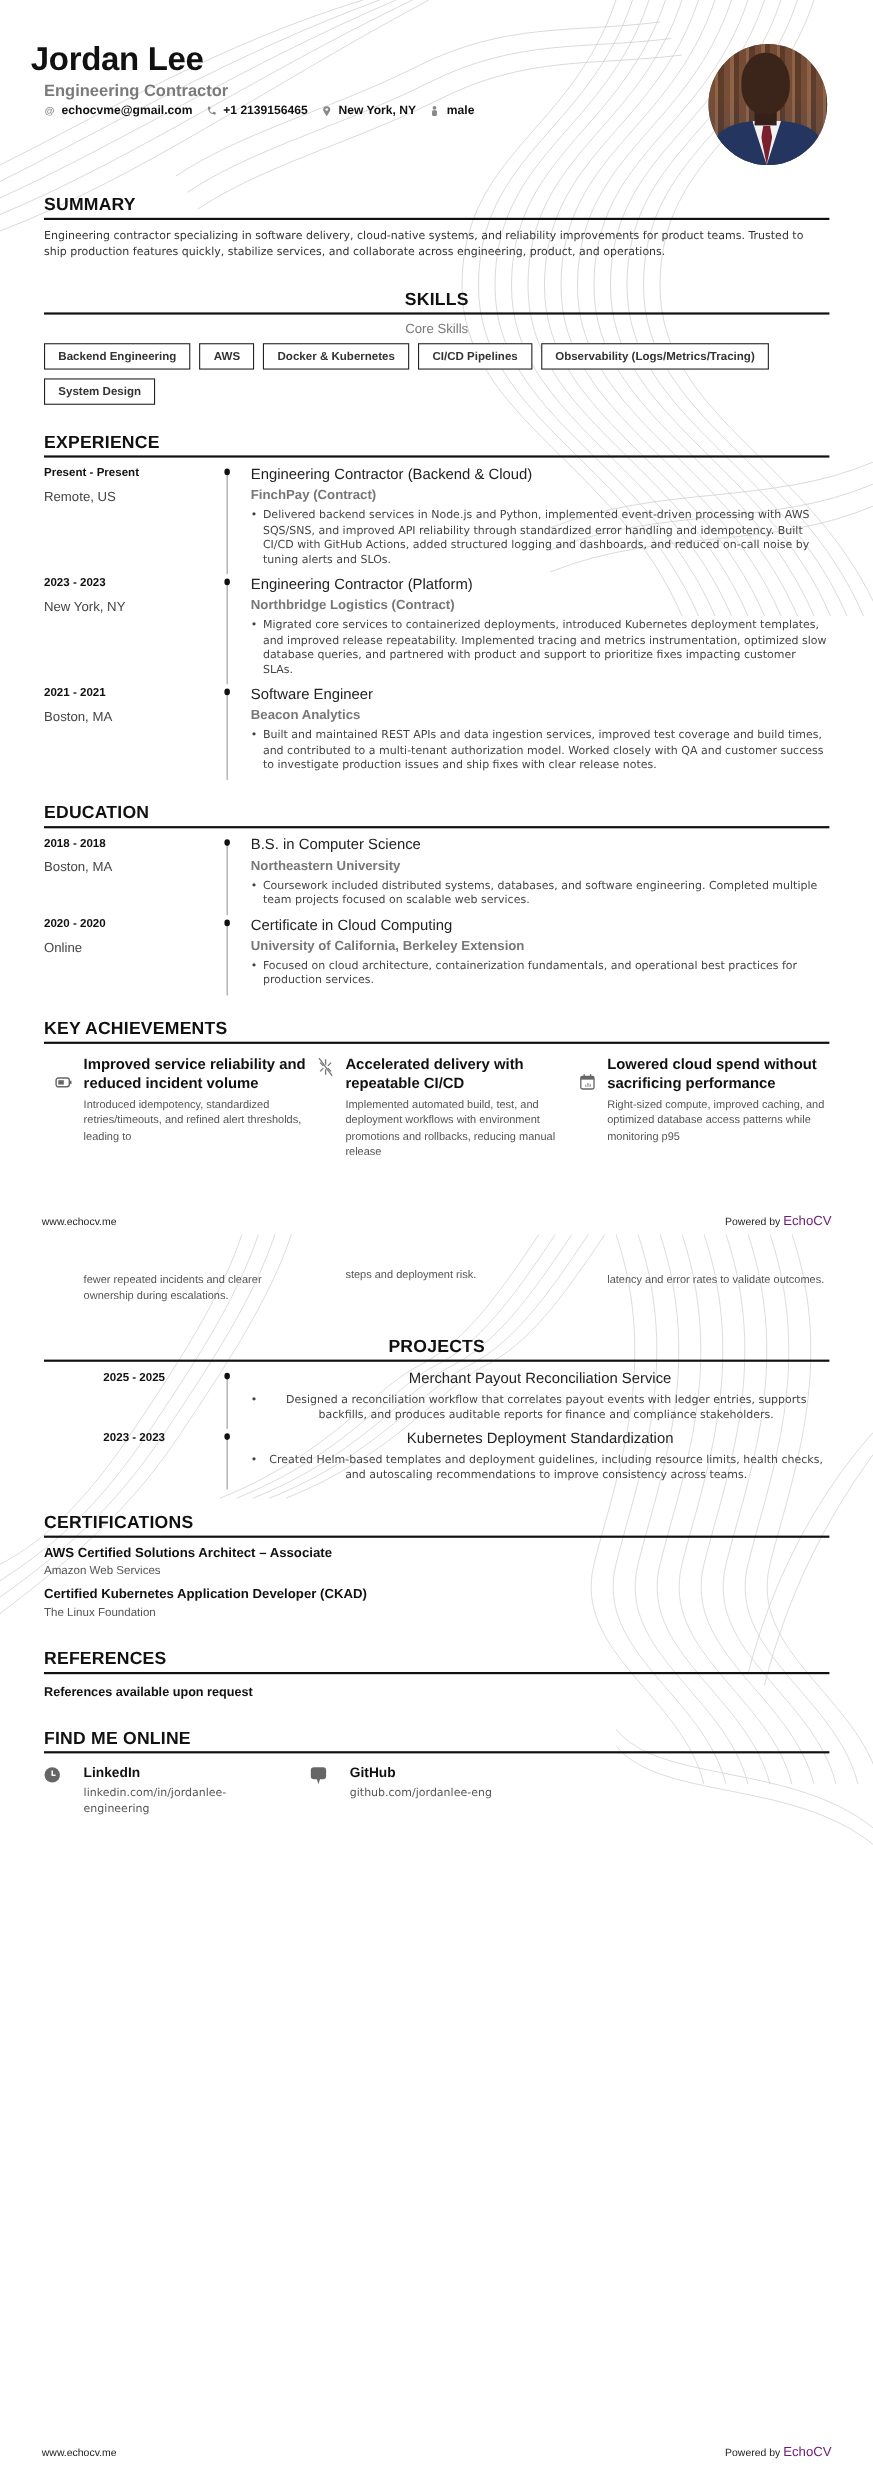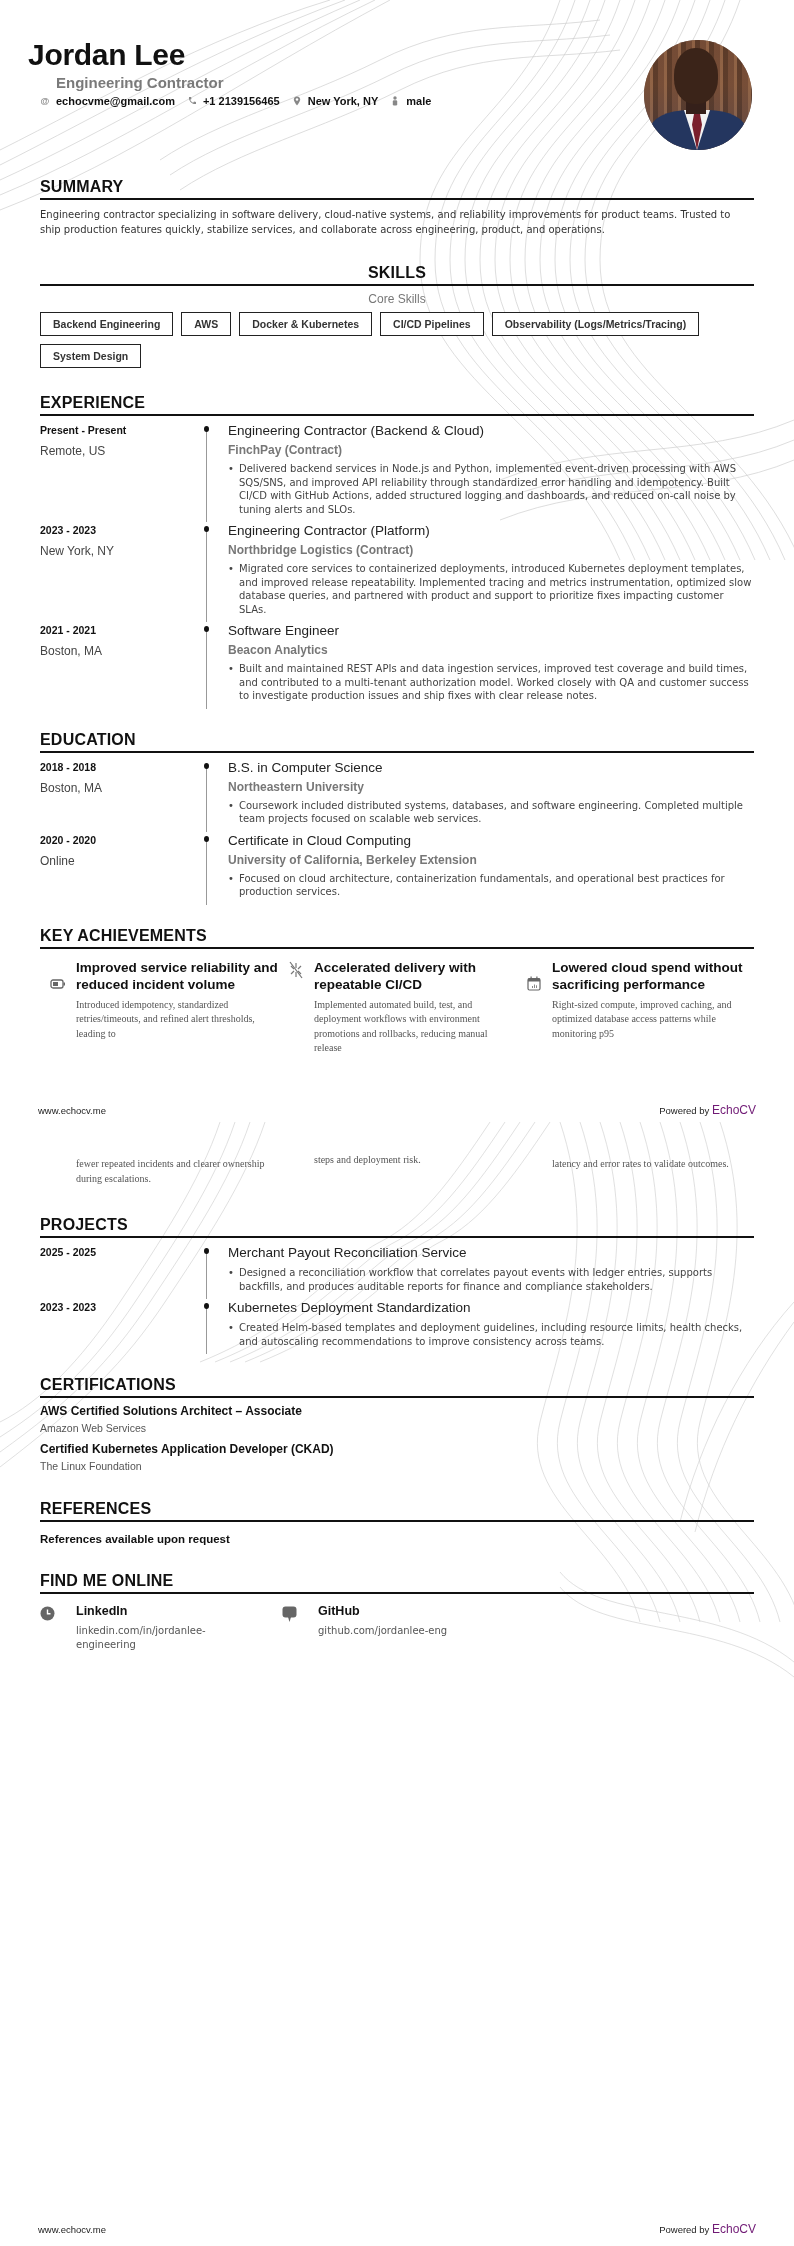--- a/index.html
+++ b/index.html
@@ -7,21 +7,21 @@
   body { font-family: "Liberation Sans", sans-serif; color: #111; position: relative; }
   .page { position: relative; width: 794px; overflow: hidden; background: #fff; }
   .page1 { height: 1122px; }
   .page2 { height: 1124px; }
   .bg-waves { position: absolute; inset: 0; z-index: 0; pointer-events: none; }
   .content { position: relative; z-index: 1; padding: 0 40px; }
 
   
   .header { position: relative; height: 170px; }
   .name { position: absolute; left: 28px; top: 38px; font-size: 30px; font-weight: 700; letter-spacing: -0.3px; color: #111; }
-  .role { position: absolute; left: 56px; top: 74px; font-size: 15px; font-weight: 700; color: #7a7a7a; }
+  .role { position: absolute; left: 40px; top: 74px; font-size: 15px; font-weight: 700; color: #7a7a7a; }
   .contacts { position: absolute; left: 40px; top: 95px; display: flex; gap: 12px; font-size: 11px; font-weight: 700; color: #111; align-items: center; }
   .contact { display: flex; align-items: center; gap: 6px; }
   .cicon { display: inline-block; width: 10px; height: 10px; color: #888; font-size: 9px; line-height: 10px; text-align: center; }
   .photo { position: absolute; left: 644px; top: 40px; width: 108px; height: 110px; border-radius: 50%; overflow: hidden; background: linear-gradient(180deg,#5a3a2a 0%,#6b4a35 40%,#2b3b5e 80%); }
   .photo .bookshelf { position:absolute; inset:0; background: repeating-linear-gradient(90deg,#7a4f38 0 6px,#9a6a4a 6px 9px,#5b3a28 9px 14px); opacity:.8;}
   .photo .head { position:absolute; left:30px; top:8px; width:44px; height:56px; border-radius:48% 48% 45% 45%; background:#3b2419; }
   .photo .neck { position:absolute; left:42px; top:58px; width:20px; height:16px; background:#35201a; }
   .photo .suit { position:absolute; left:6px; top:70px; width:96px; height:50px; border-radius:40% 40% 0 0; background:#24365f; }
   .photo .shirt { position:absolute; left:40px; top:70px; width:26px; height:40px; background:#f2f2f2; clip-path: polygon(0 0,100% 0,50% 100%); }
   .photo .tie { position:absolute; left:48px; top:74px; width:10px; height:36px; background:#7a1f2c; clip-path: polygon(20% 0,80% 0,100% 30%,50% 100%,0 30%); }
@@ -45,21 +45,21 @@
   .tl-title { font-size: 13.5px; color: #222; line-height: 18px; }
   .tl-org { font-size: 12px; font-weight: 700; color: #777; margin-top: 2px; line-height: 16px; }
   .tl-bullet { font-family: "DejaVu Sans", sans-serif; font-size: 10px; line-height: 13.5px; color: #444; margin-top: 4px; padding-left: 11px; position: relative; }
   .tl-bullet::before { content:"•"; position:absolute; left:0; top:0; }
 
   .ach-grid { display: flex; gap: 0; margin-top: 10px; }
   .ach { width: 242px; display: flex; }
   .ach-icon { width: 36px; flex: none; display:flex; align-items:center; justify-content:center; height: 50px; color:#666; }
   .ach-text { flex: 1; }
   .ach-title { font-size: 13.5px; font-weight: 700; color: #111; line-height: 17px; }
-  .ach-desc { font-family: Liberation Serif, serif; font-size: 10px; line-height: 14.5px; color: #555; margin-top: 5px; }
+  .ach-desc { font-family: Liberation Sans, sans-serif; font-size: 10px; line-height: 14.5px; color: #555; margin-top: 5px; }
 
   .footer { position: absolute; left: 38px; right: 38px; display: flex; justify-content: space-between; align-items: baseline; z-index: 2; }
   .footer-left { font-size: 9.5px; color: #222; }
   .footer-right { font-size: 9.5px; color: #222; }
   .footer-brand { font-size: 12px; color: #701a75; }
 
   .cert-title { font-size: 12px; font-weight: 700; color: #111; margin-top: 6px; }
   .cert-issuer { font-size: 10.5px; color: #555; margin-top: 4px; }
   .refs { font-size: 11.5px; font-weight: 700; color: #111; margin-top: 11px; }
 
@@ -351,21 +351,21 @@
           </div>
         </div>
       <div class="ach">
           <div class="ach-icon" style="height:1px;"></div>
           <div class="ach-text">
             <div class="ach-desc" style="margin-top:0;">latency and error rates to validate outcomes.</div>
           </div>
         </div>
     </div>
 
-    <div class="section" style="margin-top:30px;">
+    <div class="section" style="margin-top:30px;text-align:center;">
       <div class="section-title">PROJECTS</div>
       <div style="margin-top:6px;">
         <div class="tl-row">
           <div class="tl-left">
               <div class="tl-date">2025 - 2025</div>
             </div>
           <div class="tl-line">
               <span class="tl-dot"></span>
             </div>
           <div class="tl-body">

